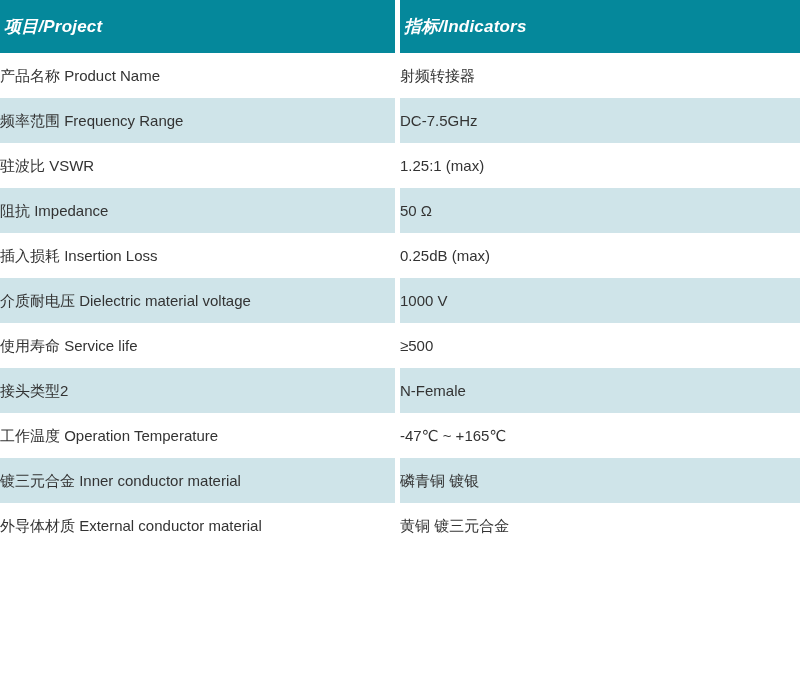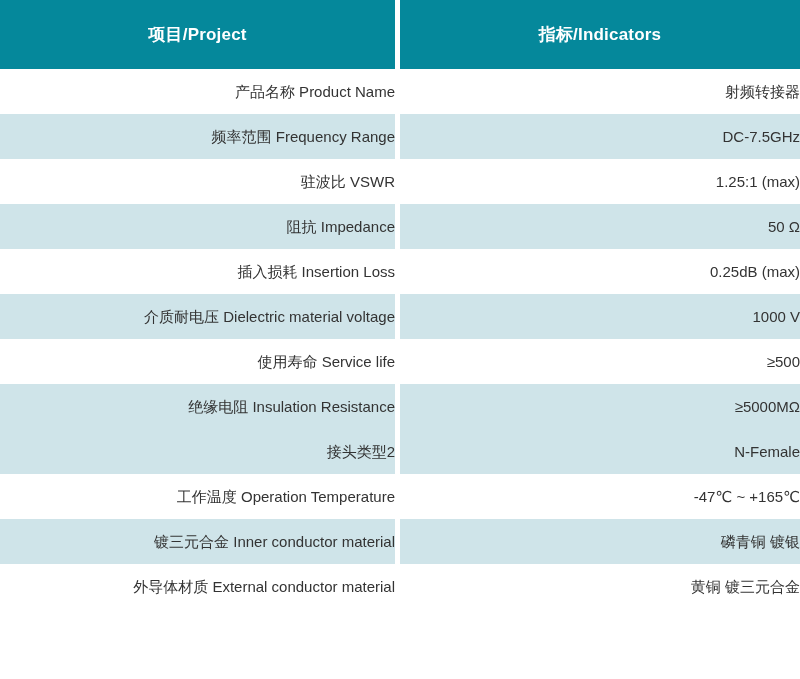--- a/index.html
+++ b/index.html
@@ -26,37 +26,38 @@
   .spec-table col.col-project { width: 400px; }
   .spec-table col.col-indicator { width: 400px; }
 
   
   thead th {
     height: 45px;
     background: #05889b;
     color: #ffffff;
     font-size: 17px;
     font-weight: bold;
-    text-align: center;
+    text-align: left;
     vertical-align: middle;
     letter-spacing: 0.2px;
     line-height: 45px;
-    padding: 12px;
+    padding: 4px;
+    font-style: italic;
   }
 
   thead th.col-left {
     border-right: 5px solid #ffffff;
   }
 
   
   tbody td {
     height: 45px;
     font-size: 15px;
     color: #333333;
-    text-align: right;
+    text-align: left;
     vertical-align: middle;
     line-height: 45px;
     padding: 0;
     white-space: nowrap;
     overflow: hidden;
   }
 
   tbody td.cell-left {
     border-right: 5px solid #ffffff;
   }
@@ -112,24 +113,20 @@
       </tr>
       <tr class="row-even">
         <td class="cell-left">介质耐电压 Dielectric material voltage</td>
         <td class="cell-right">1000 V</td>
       </tr>
       <tr class="row-odd">
         <td class="cell-left">使用寿命 Service life</td>
         <td class="cell-right">≥500</td>
       </tr>
       <tr class="row-even">
-        <td class="cell-left">绝缘电阻 Insulation Resistance</td>
-        <td class="cell-right">≥5000MΩ</td>
-      </tr>
-      <tr class="row-even">
         <td class="cell-left">接头类型2</td>
         <td class="cell-right">N-Female</td>
       </tr>
       <tr class="row-odd">
         <td class="cell-left">工作温度 Operation Temperature</td>
         <td class="cell-right">-47℃ ~ +165℃</td>
       </tr>
       <tr class="row-even">
         <td class="cell-left">镀三元合金 Inner conductor material</td>
         <td class="cell-right">磷青铜 镀银</td>

